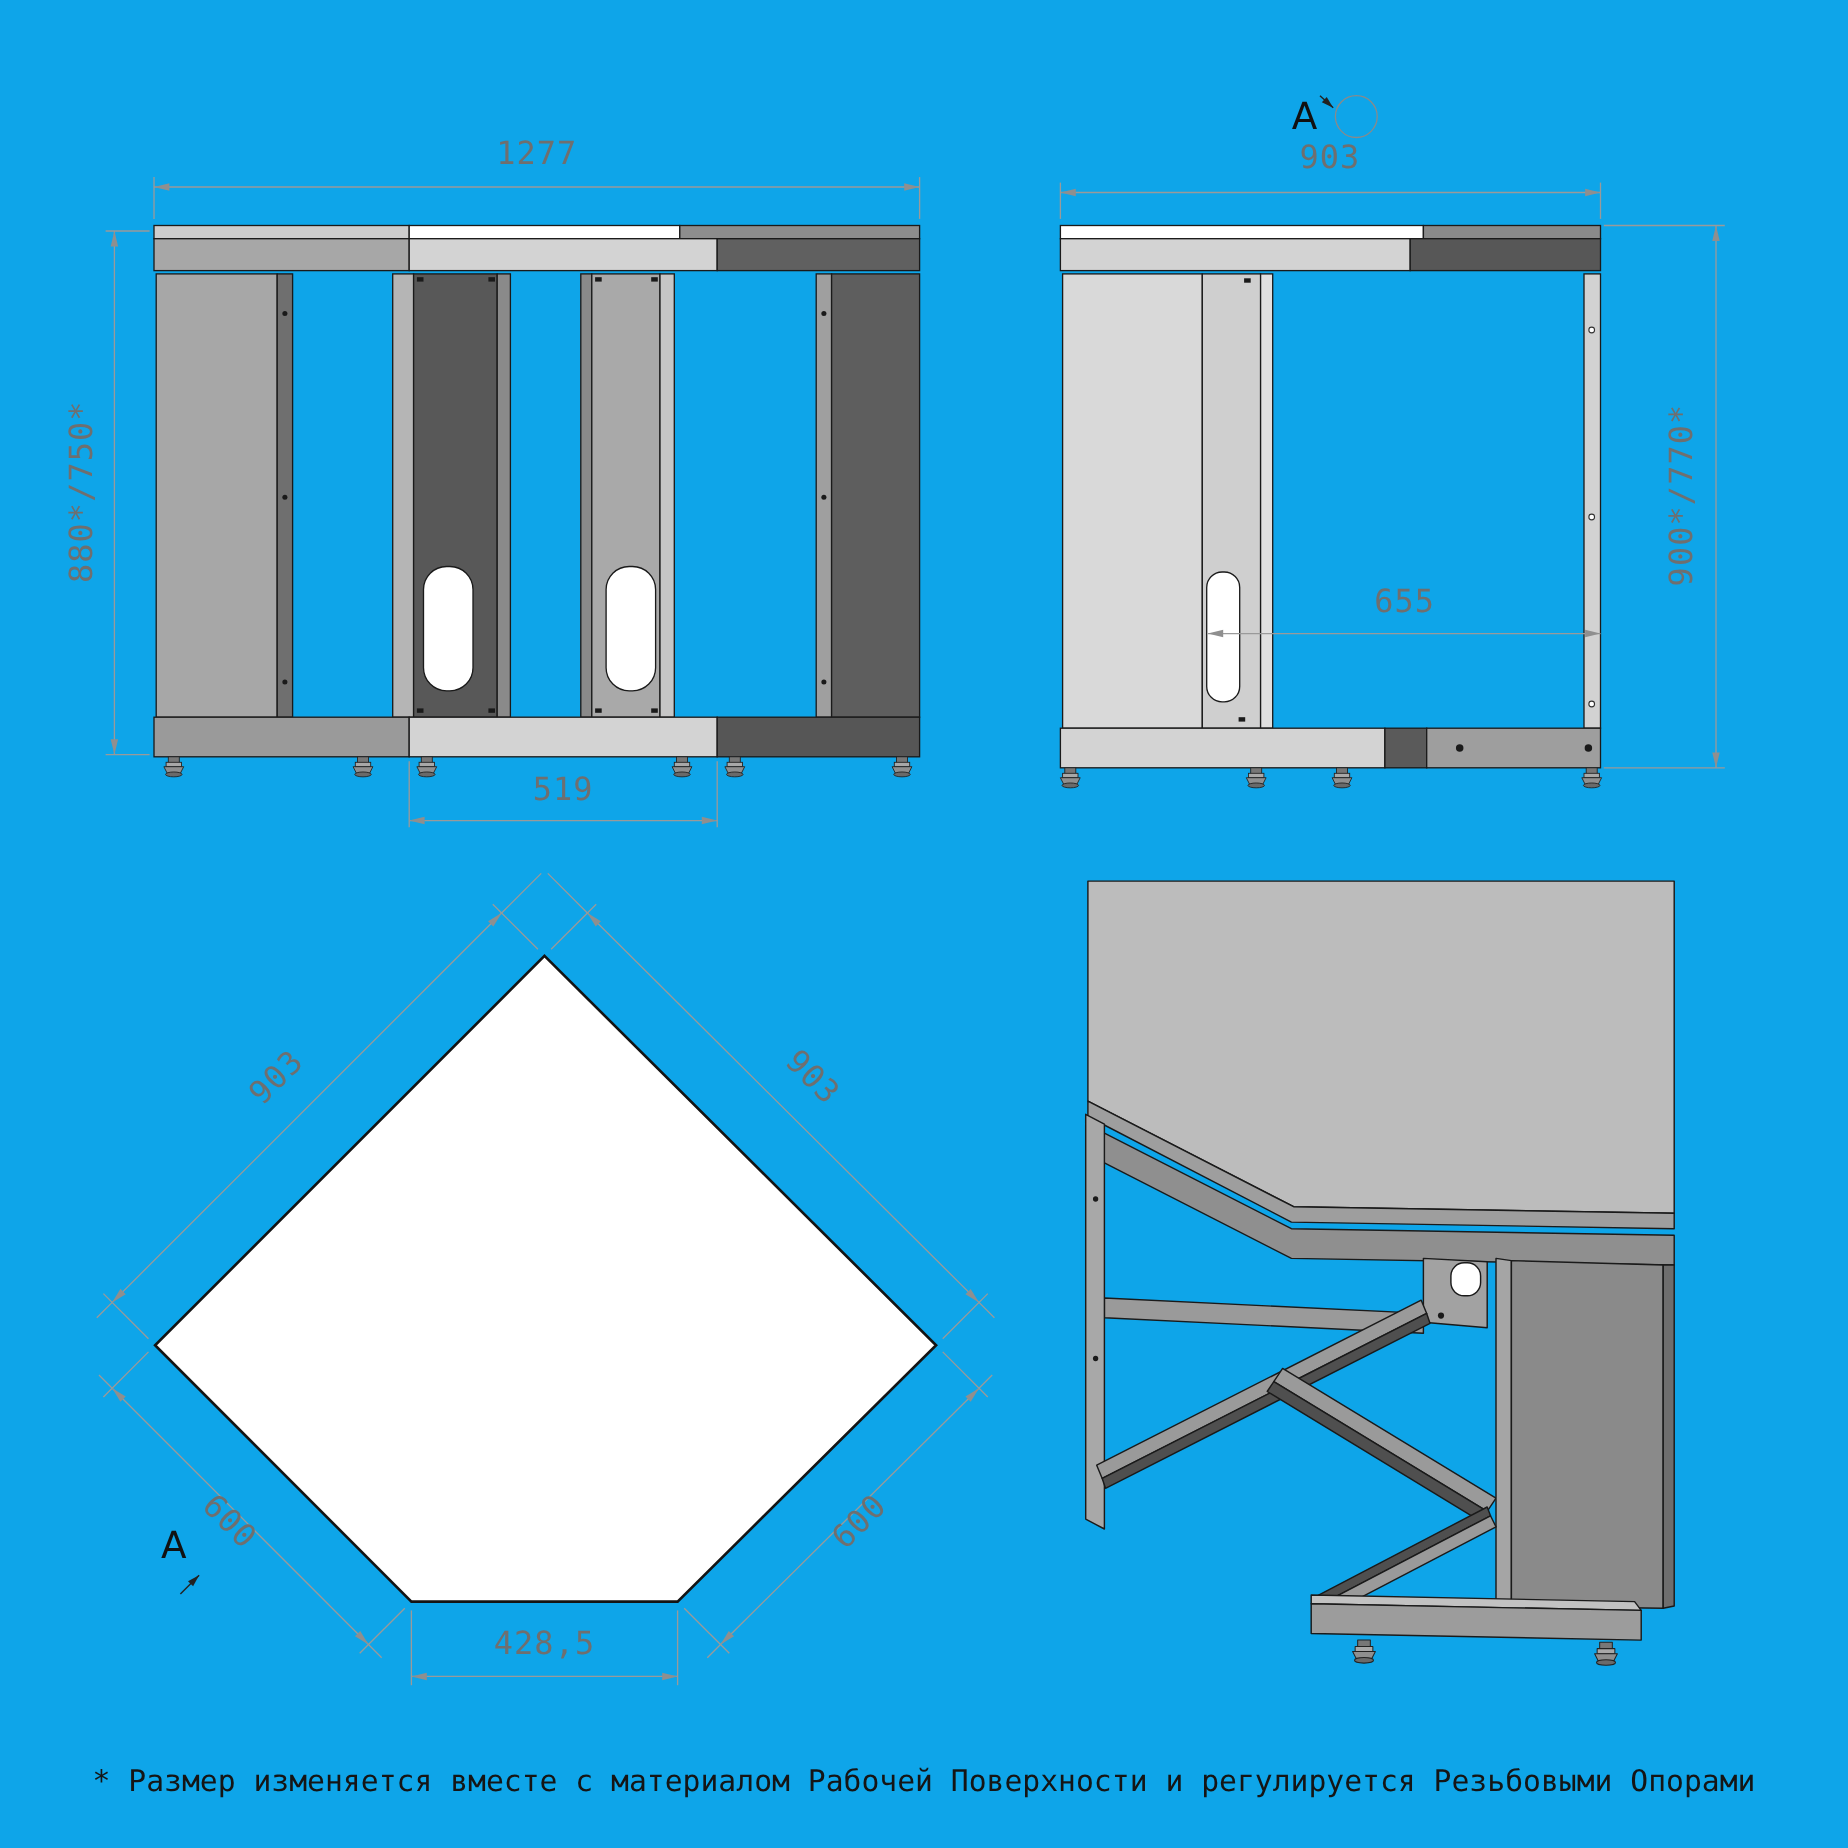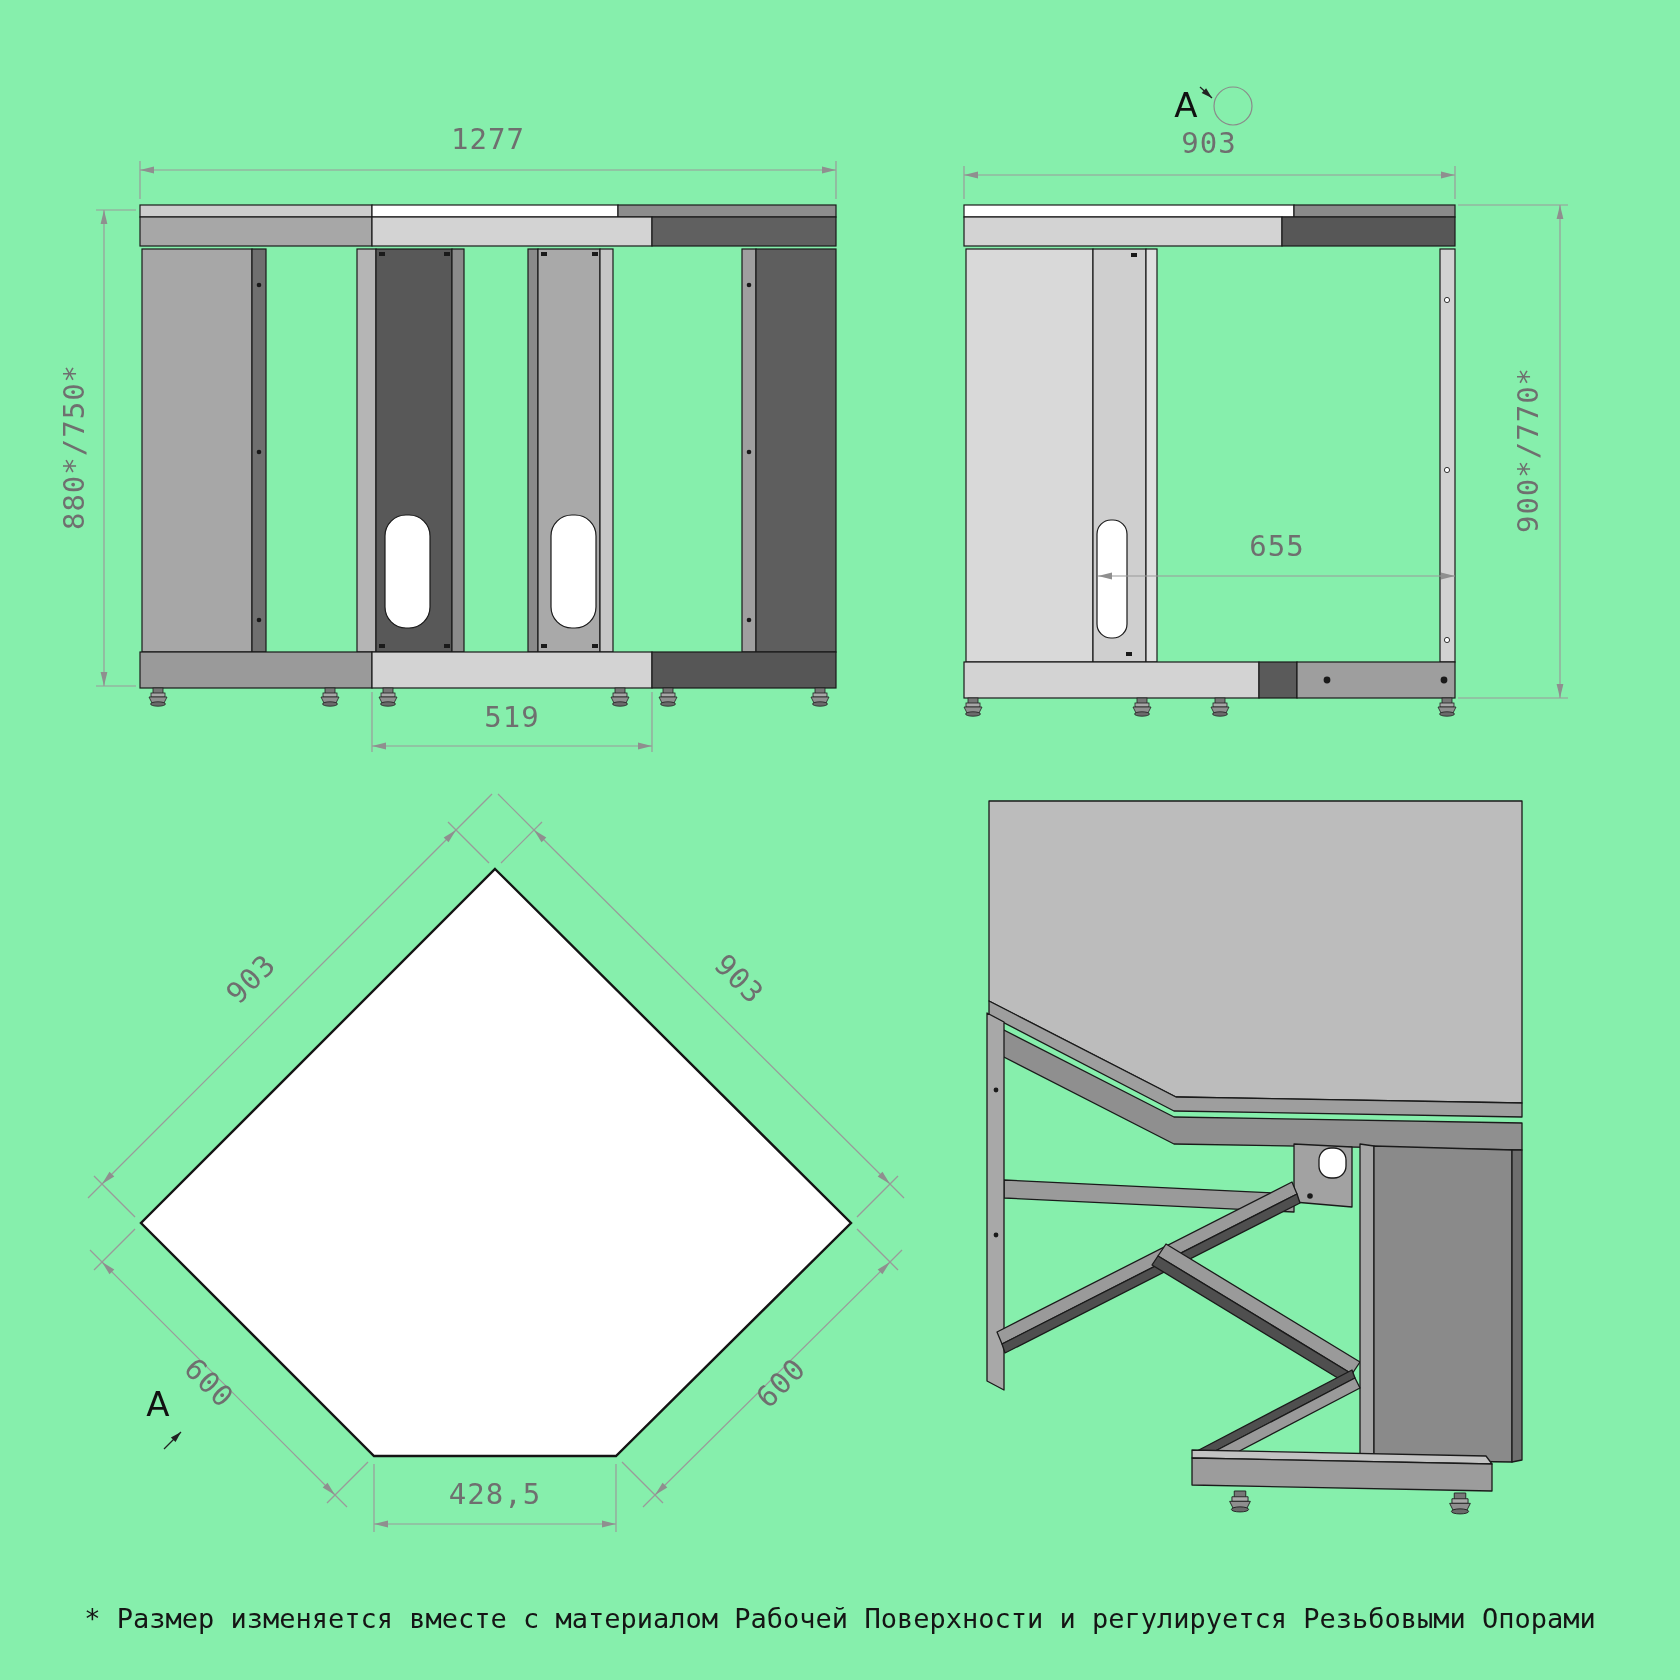--- a/index.html
+++ b/index.html
@@ -1,16 +1,16 @@
 <!DOCTYPE html>
 <html><head>
 <meta charset="utf-8">
 <style>
   html,body{margin:0;padding:0;background:#ffffff;}
-  .canvas{position:relative;width:1680px;height:1680px;background:#86efac;overflow:hidden;}
+  .canvas{position:relative;width:1680px;height:1680px;background:#0ea5e9;overflow:hidden;}
   svg{position:absolute;left:0;top:0;}
   text.dim{font-family:"DejaVu Sans Mono",monospace;font-size:29px;fill:#6f6f6f;text-anchor:middle;letter-spacing:1px;}
   text.marker{font-family:"DejaVu Sans",sans-serif;font-size:34px;fill:#111;text-anchor:middle;}
   text.note{font-family:"DejaVu Sans Mono",monospace;font-size:27px;fill:#151515;text-anchor:middle;}
 </style>
 </head>
 <body>
 
 <div class="canvas">
 <svg width="1680" height="1680" viewBox="0 0 1680 1680">

